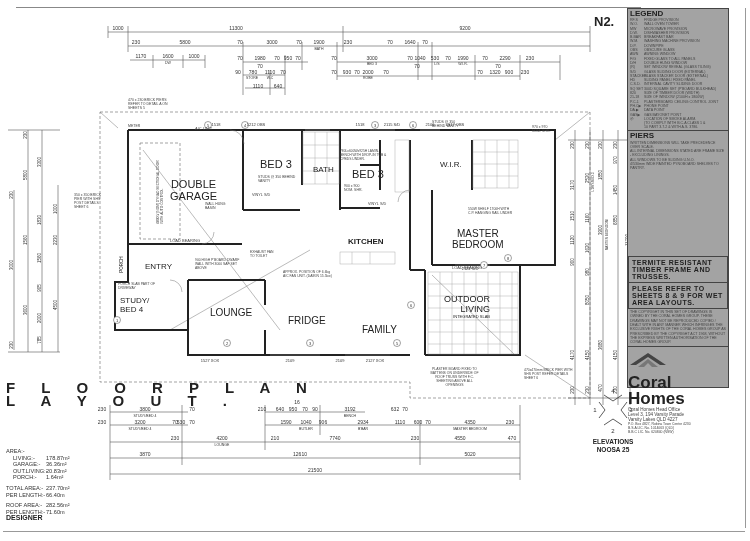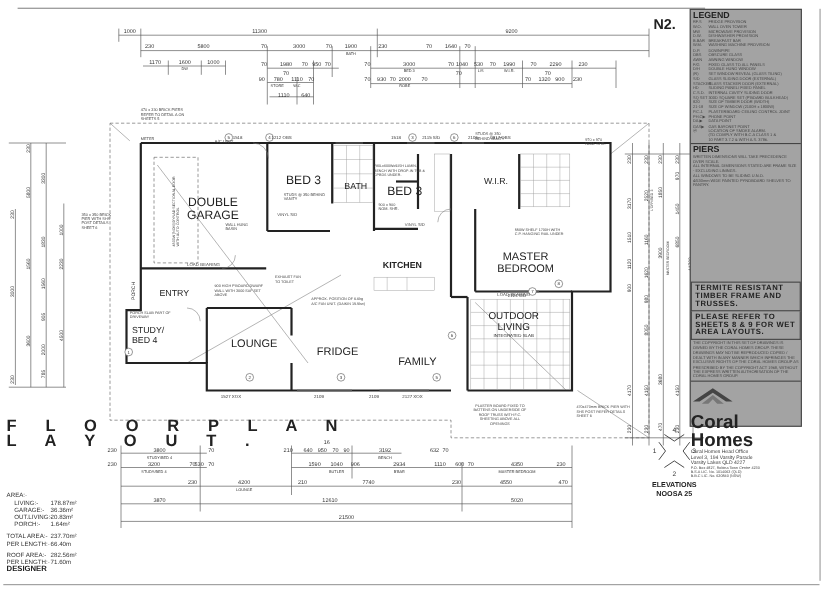--- a/index.html
+++ b/index.html
@@ -407,21 +407,21 @@
 </div>
 <div class="abs" style="left:348px;top:237px;font-size:8px;color:#222;font-weight:bold;">KITCHEN</div>
 <div class="abs" style="left:145px;top:262px;font-size:8px;color:#222;">ENTRY</div>
 <div class="abs" style="left:120px;top:296px;font-size:8px;line-height:9px;color:#222;">
   <div>STUDY/</div>
   <div>BED 4</div>
 </div>
 <div class="abs" style="left:210px;top:307px;font-size:10px;color:#222;">LOUNGE</div>
 <div class="abs" style="left:288px;top:315px;font-size:10px;color:#222;">FRIDGE</div>
 <div class="abs" style="left:362px;top:324px;font-size:10px;color:#222;">FAMILY</div>
-<div class="abs" style="left:444px;top:282px;font-size:9px;line-height:10px;text-align:center;color:#222;">
+<div class="abs" style="left:444px;top:294px;font-size:9px;line-height:10px;text-align:right;color:#222;">
   <div>OUTDOOR</div>
   <div>LIVING</div>
   <div style="font-size:4px;line-height:6px;">INTEGRATED SLAB</div>
 </div>
 <div class="abs" style="left:113px;top:262px;font-size:4.5px;transform:rotate(-90deg);color:#222;">PORCH</div>
 
 <div class="abs" style="left:195px;top:126px;font-size:4px;color:#444;">A/C UNIT</div>
 <div class="abs" style="left:128px;top:124px;font-size:3.5px;color:#444;">METER</div>
 <div class="abs" style="left:128px;top:98px;width:45px;font-size:3.5px;line-height:4px;color:#444;">470 x 230 BRICK PIERS REFER TO DETAIL A ON SHEETS 5</div>
 <div class="abs" style="left:74px;top:193px;width:32px;font-size:3.5px;line-height:4px;color:#444;">350 x 350 BRICK PIER WITH SHS POST DETAILS SHEET 6</div>

